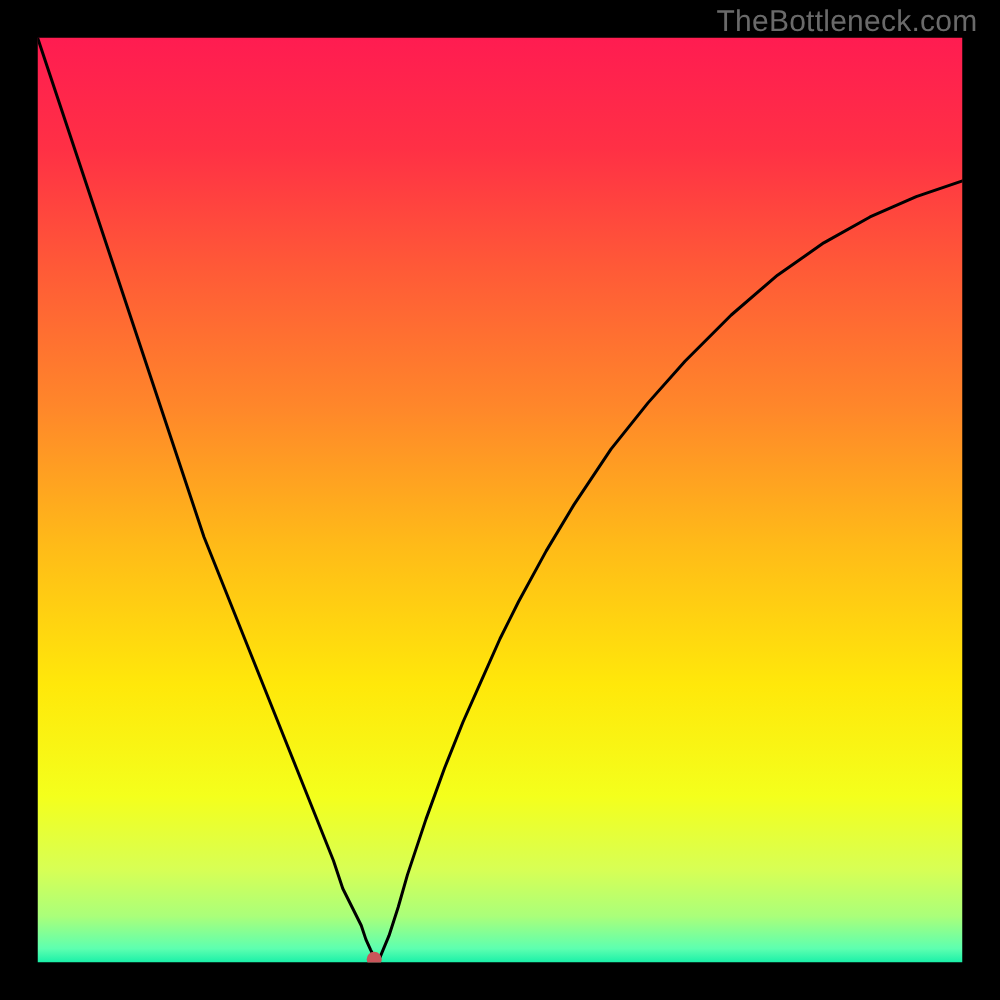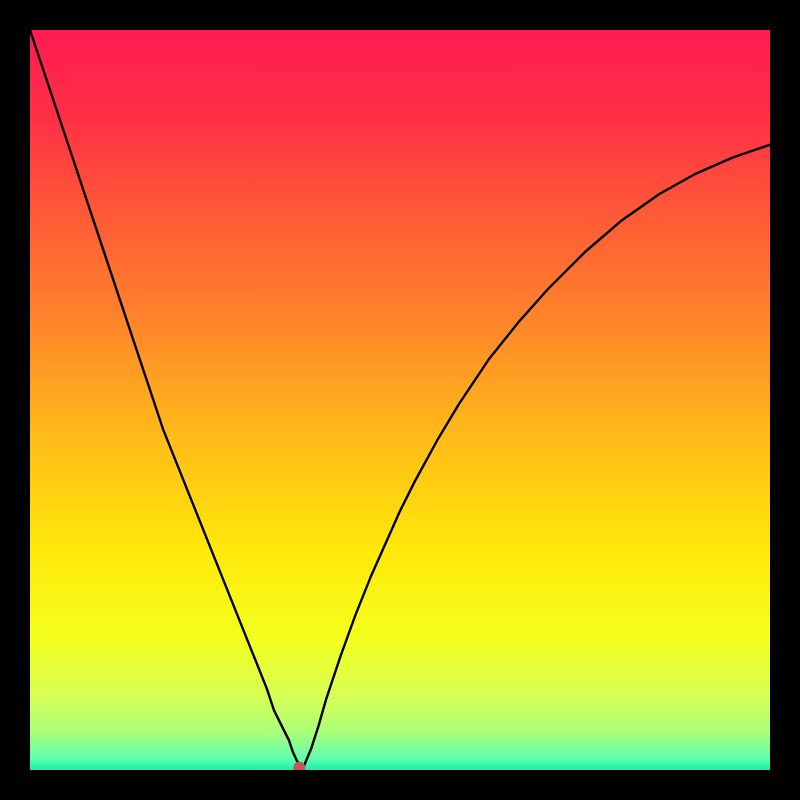--- a/index.html
+++ b/index.html
@@ -43,20 +43,21 @@
     height: 740px;
   }
   svg {
     display: block;
   }
 </style>
 </head>
 <body>
 
 <div class="frame">
+  <div class="watermark">TheBottleneck.com</div>
   <div class="plot-outer">
     <svg class="plot-inner" id="chart-svg" viewBox="0 0 740 740">
       <defs>
         <linearGradient id="bg-grad" x1="0" y1="0" x2="0" y2="1">
             <stop offset="0.00%" stop-color="#ff1c51"></stop>
             <stop offset="12.00%" stop-color="#ff3045"></stop>
             <stop offset="25.00%" stop-color="#ff5a37"></stop>
             <stop offset="40.00%" stop-color="#ff872a"></stop>
             <stop offset="55.00%" stop-color="#ffbb18"></stop>
             <stop offset="70.00%" stop-color="#ffe80a"></stop>

